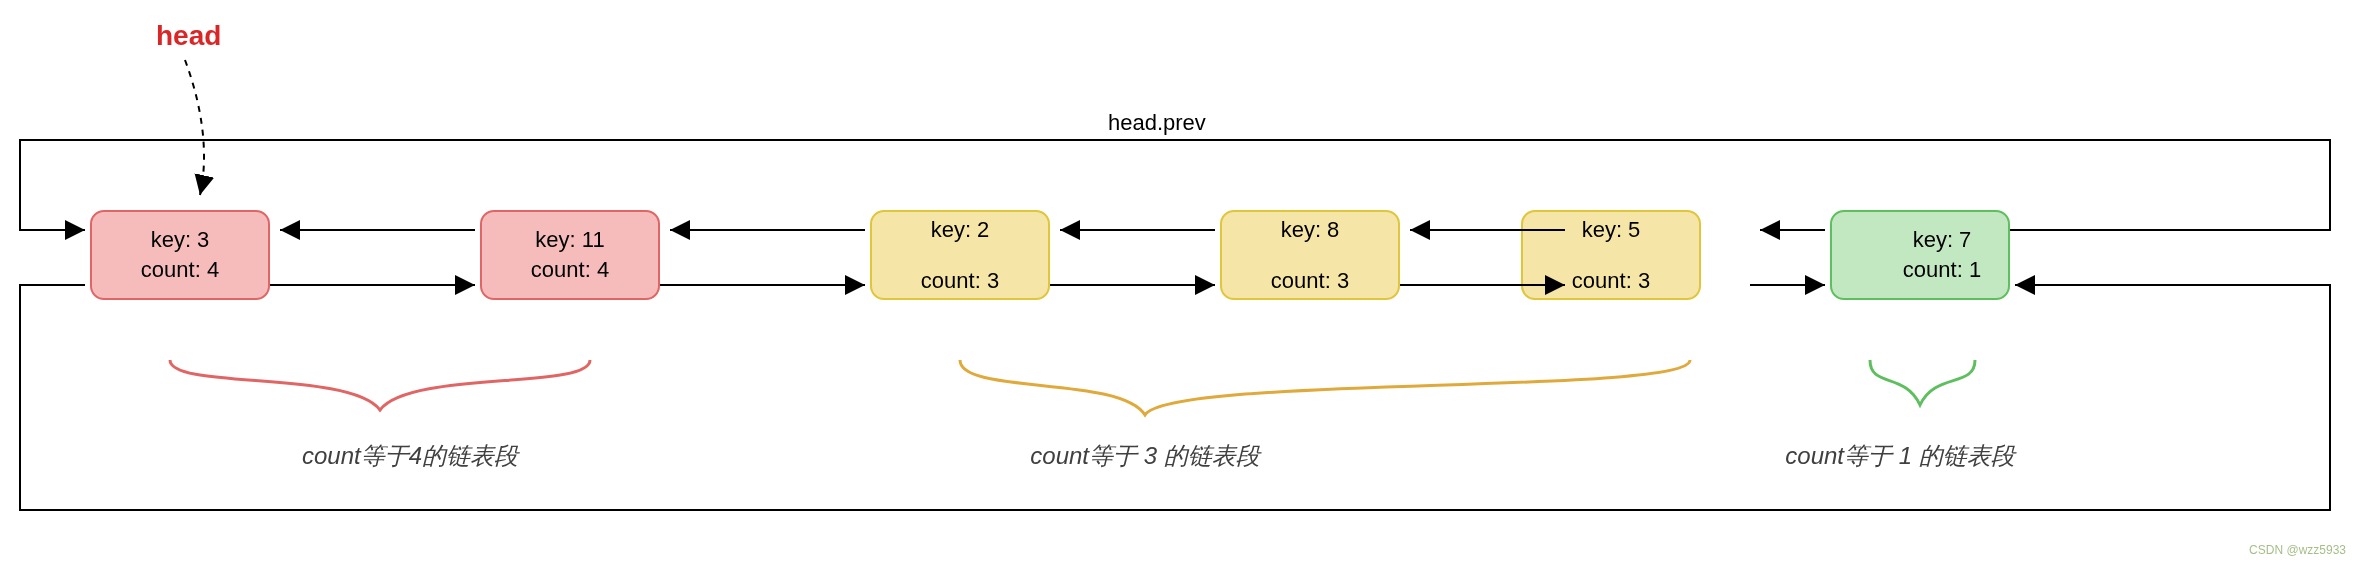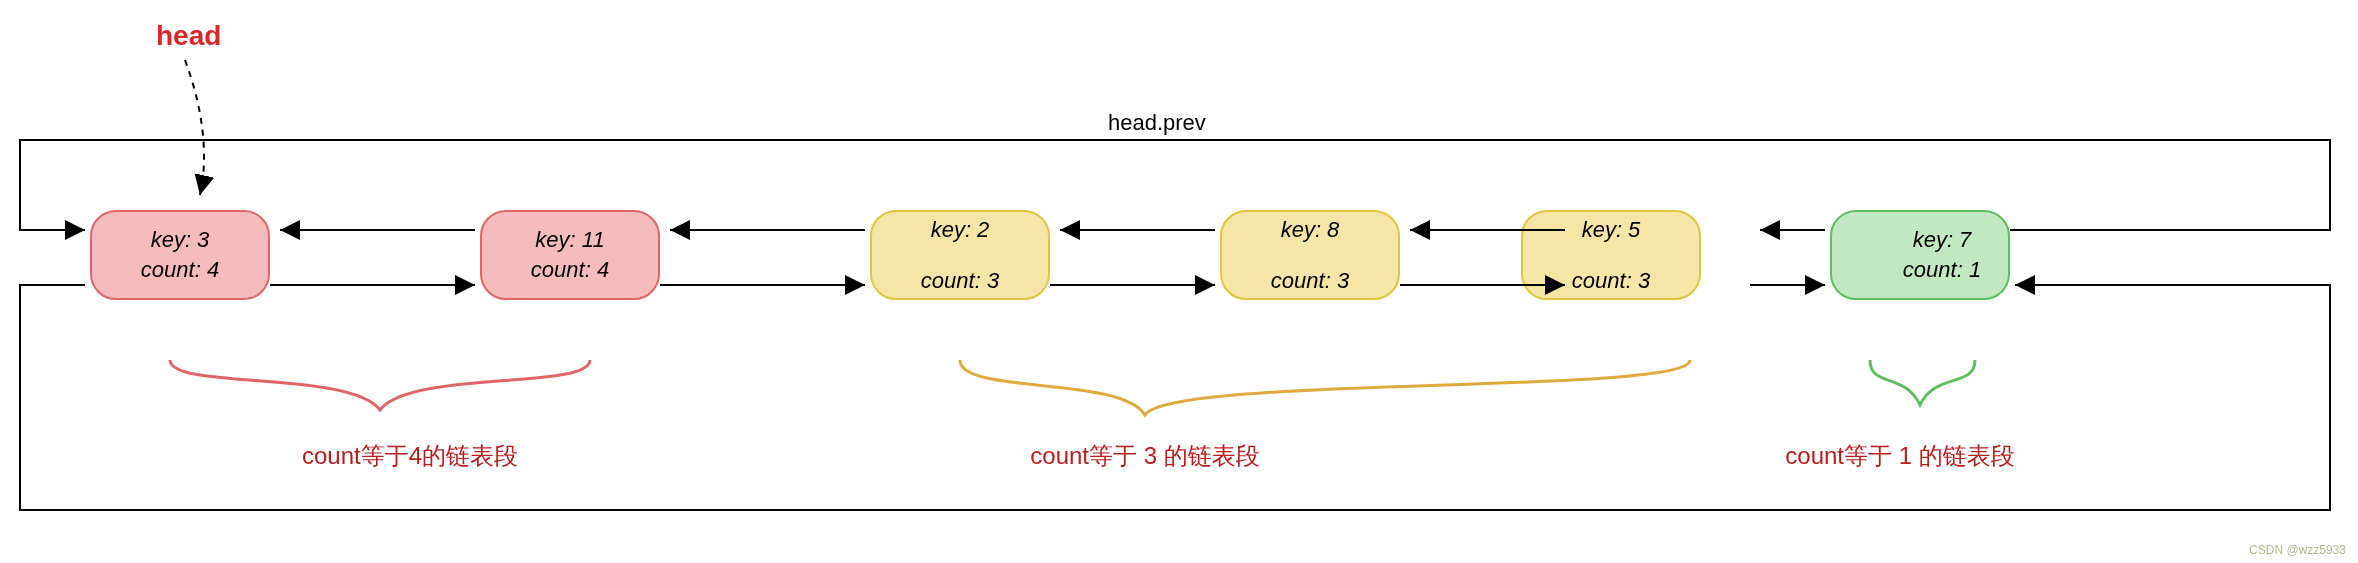--- a/index.html
+++ b/index.html
@@ -20,39 +20,39 @@
   }
   .toplabel {
     position: absolute;
     font-size: 22px;
     color: #000;
   }
   .node {
     position: absolute;
     width: 180px;
     height: 90px;
-    border-radius: 26px;
+    border-radius: 14px;
     border: 2px solid;
     display: flex;
     flex-direction: column;
     justify-content: center;
     align-items: center;
     font-size: 22px;
     color: #000;
-    font-style: italic;
   }
   .node .line { line-height: 1.35; }
   .red { background: #f6bcbc; border-color: #e06666; }
   .yellow { background: #f5e5a6; border-color: #e0c63c; gap: 21px; }
   .green { background: #c1e8c1; border-color: #5fbf5f; padding-left: 44px; }
   .seg-label {
     position: absolute;
     font-size: 24px;
-    color: #b91c1c;
+    color: #404040;
     text-align: center;
+    font-style: italic;
   }
   svg.overlay {
     position: absolute;
     top: 0; left: 0;
     width: 2358px; height: 563px;
     pointer-events: none;
   }
   .watermark {
     position: absolute;
     right: 12px;

